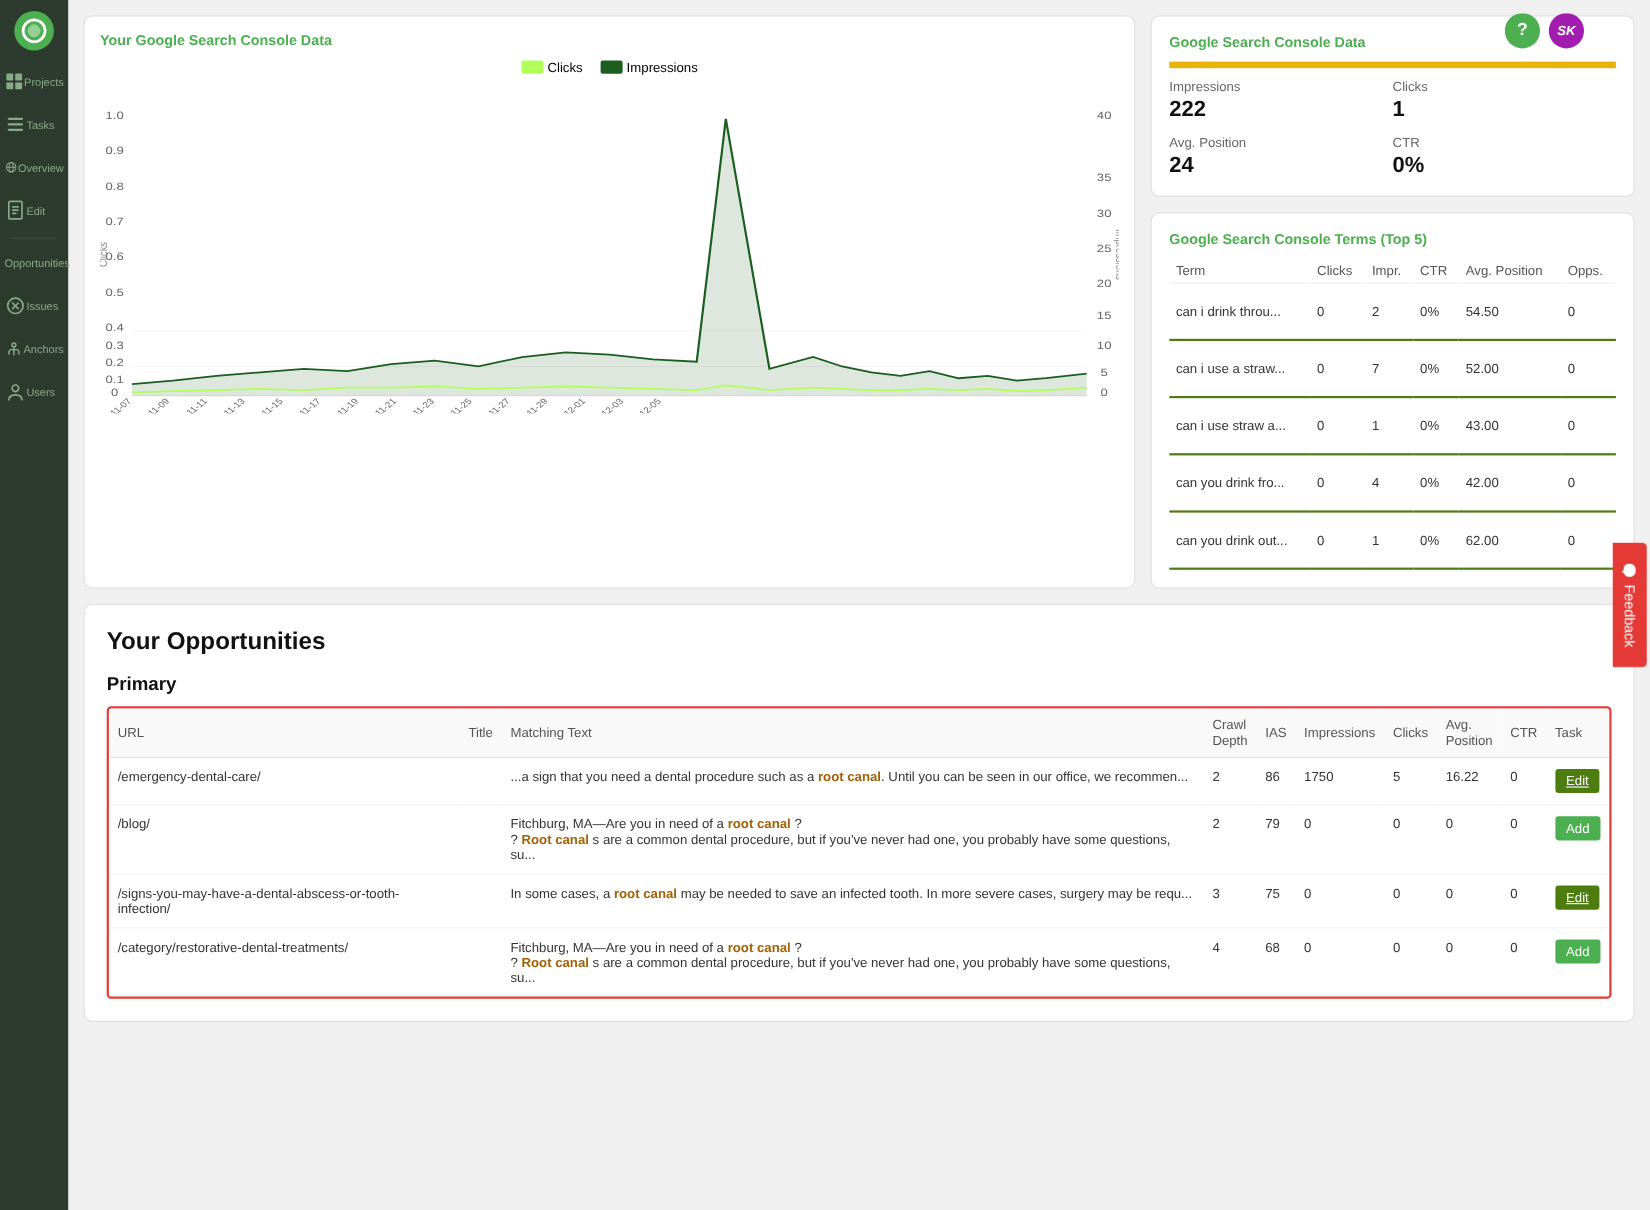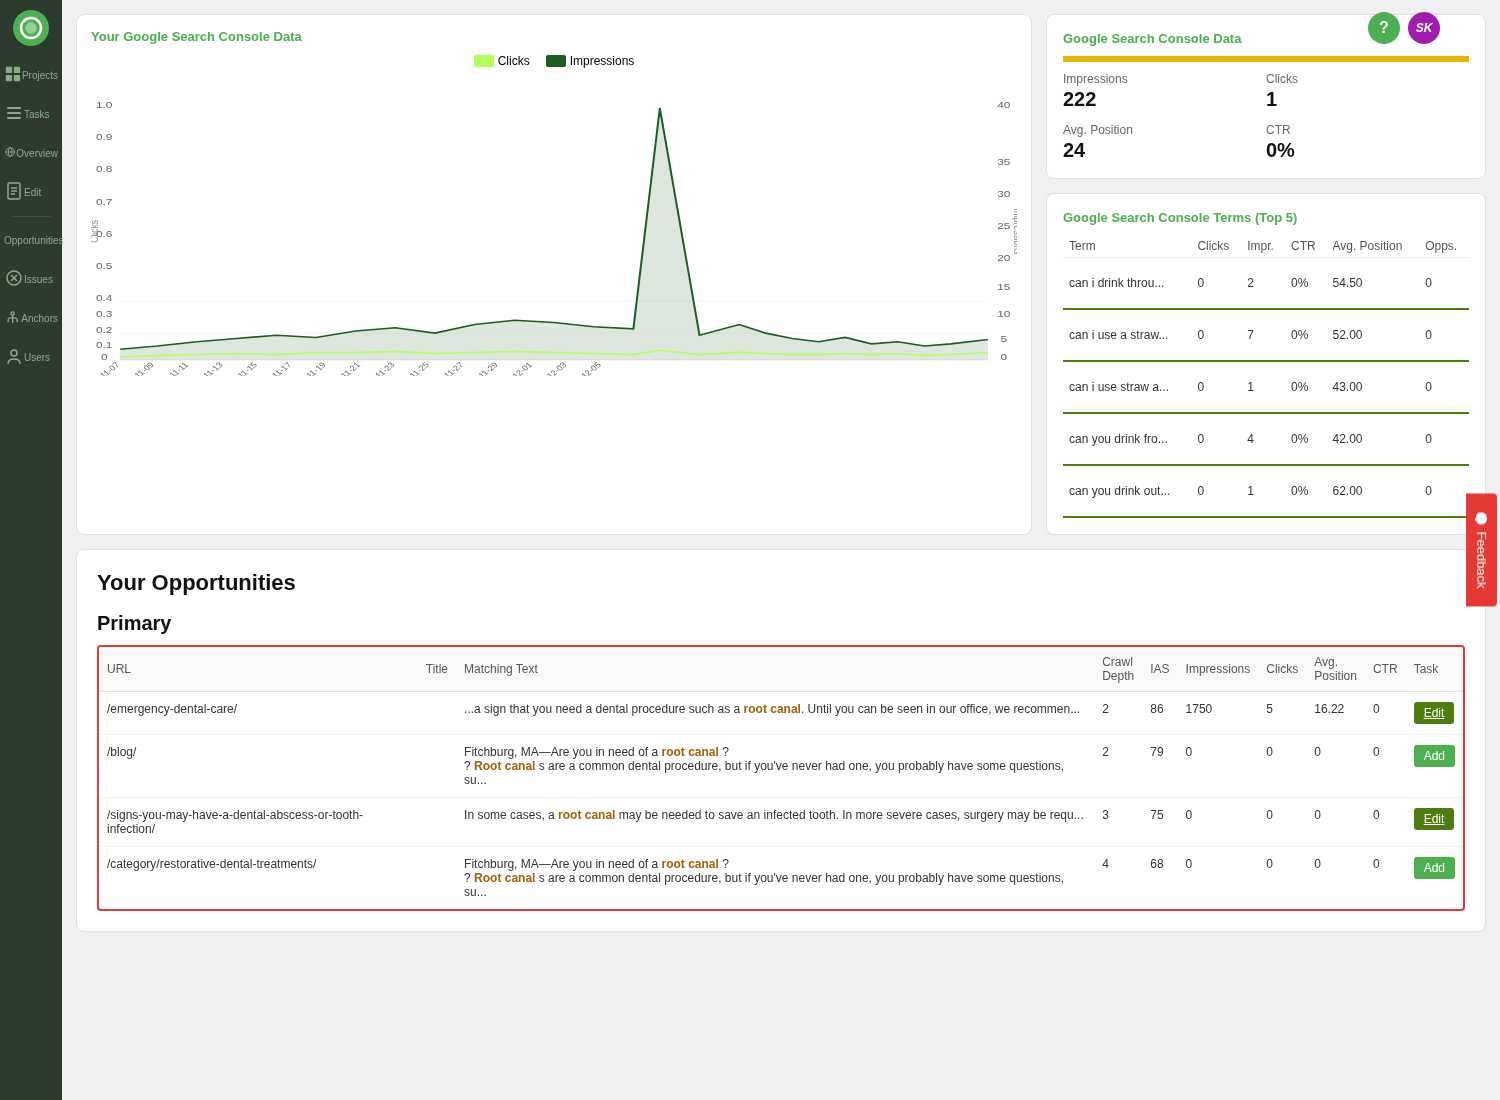--- a/index.html
+++ b/index.html
@@ -123,21 +123,21 @@
 
     
     .opportunities-card {
       background: white;
       border-radius: 8px;
       padding: 20px;
       border: 1px solid #e0e0e0;
       position: relative;
     }
     .opp-title { font-size: 22px; font-weight: bold; color: #111; margin-bottom: 16px; }
-    .opp-section-title { font-size: 20px; font-weight: bold; color: #111; margin-bottom: 10px; }
+    .opp-section-title { font-size: 17px; font-weight: bold; color: #111; margin-bottom: 10px; }
     .opp-query-title { font-size: 16px; font-weight: bold; color: #111; margin-bottom: 12px; }
     .opp-query-title span { color: #555; font-weight: normal; font-style: italic; cursor: pointer; font-size: 14px; margin-left: 6px; }
 
     
     .results-table-wrapper {
       border: 2px solid #e53935;
       border-radius: 4px;
       overflow: hidden;
     }
     .results-table {

